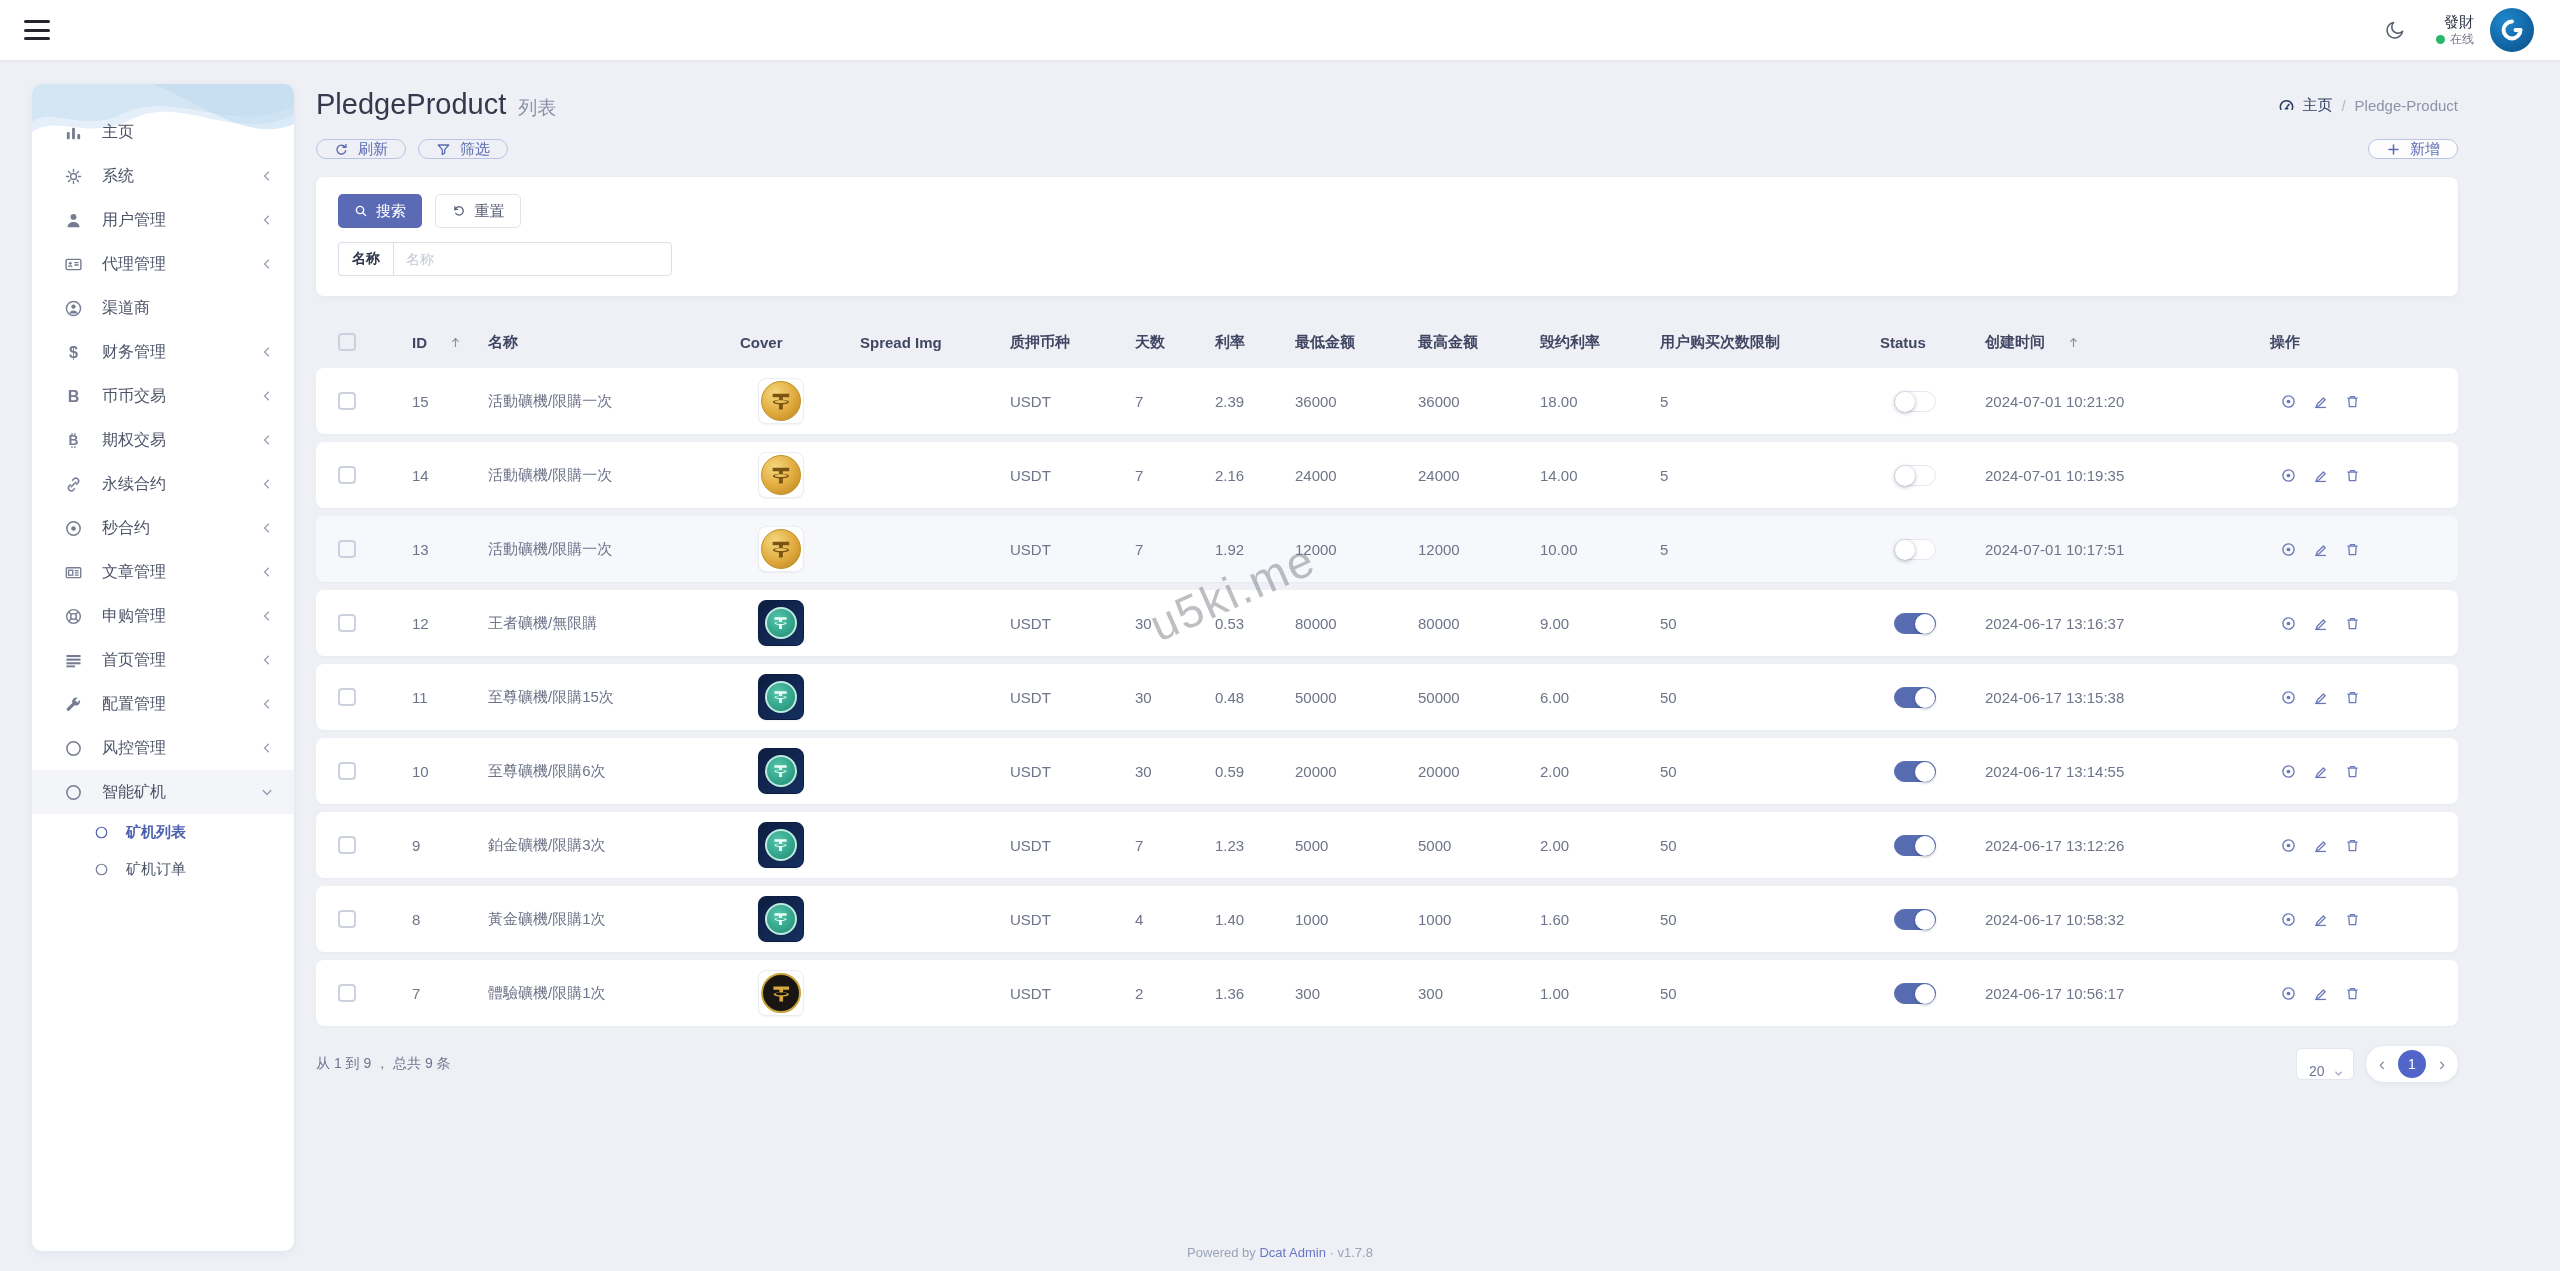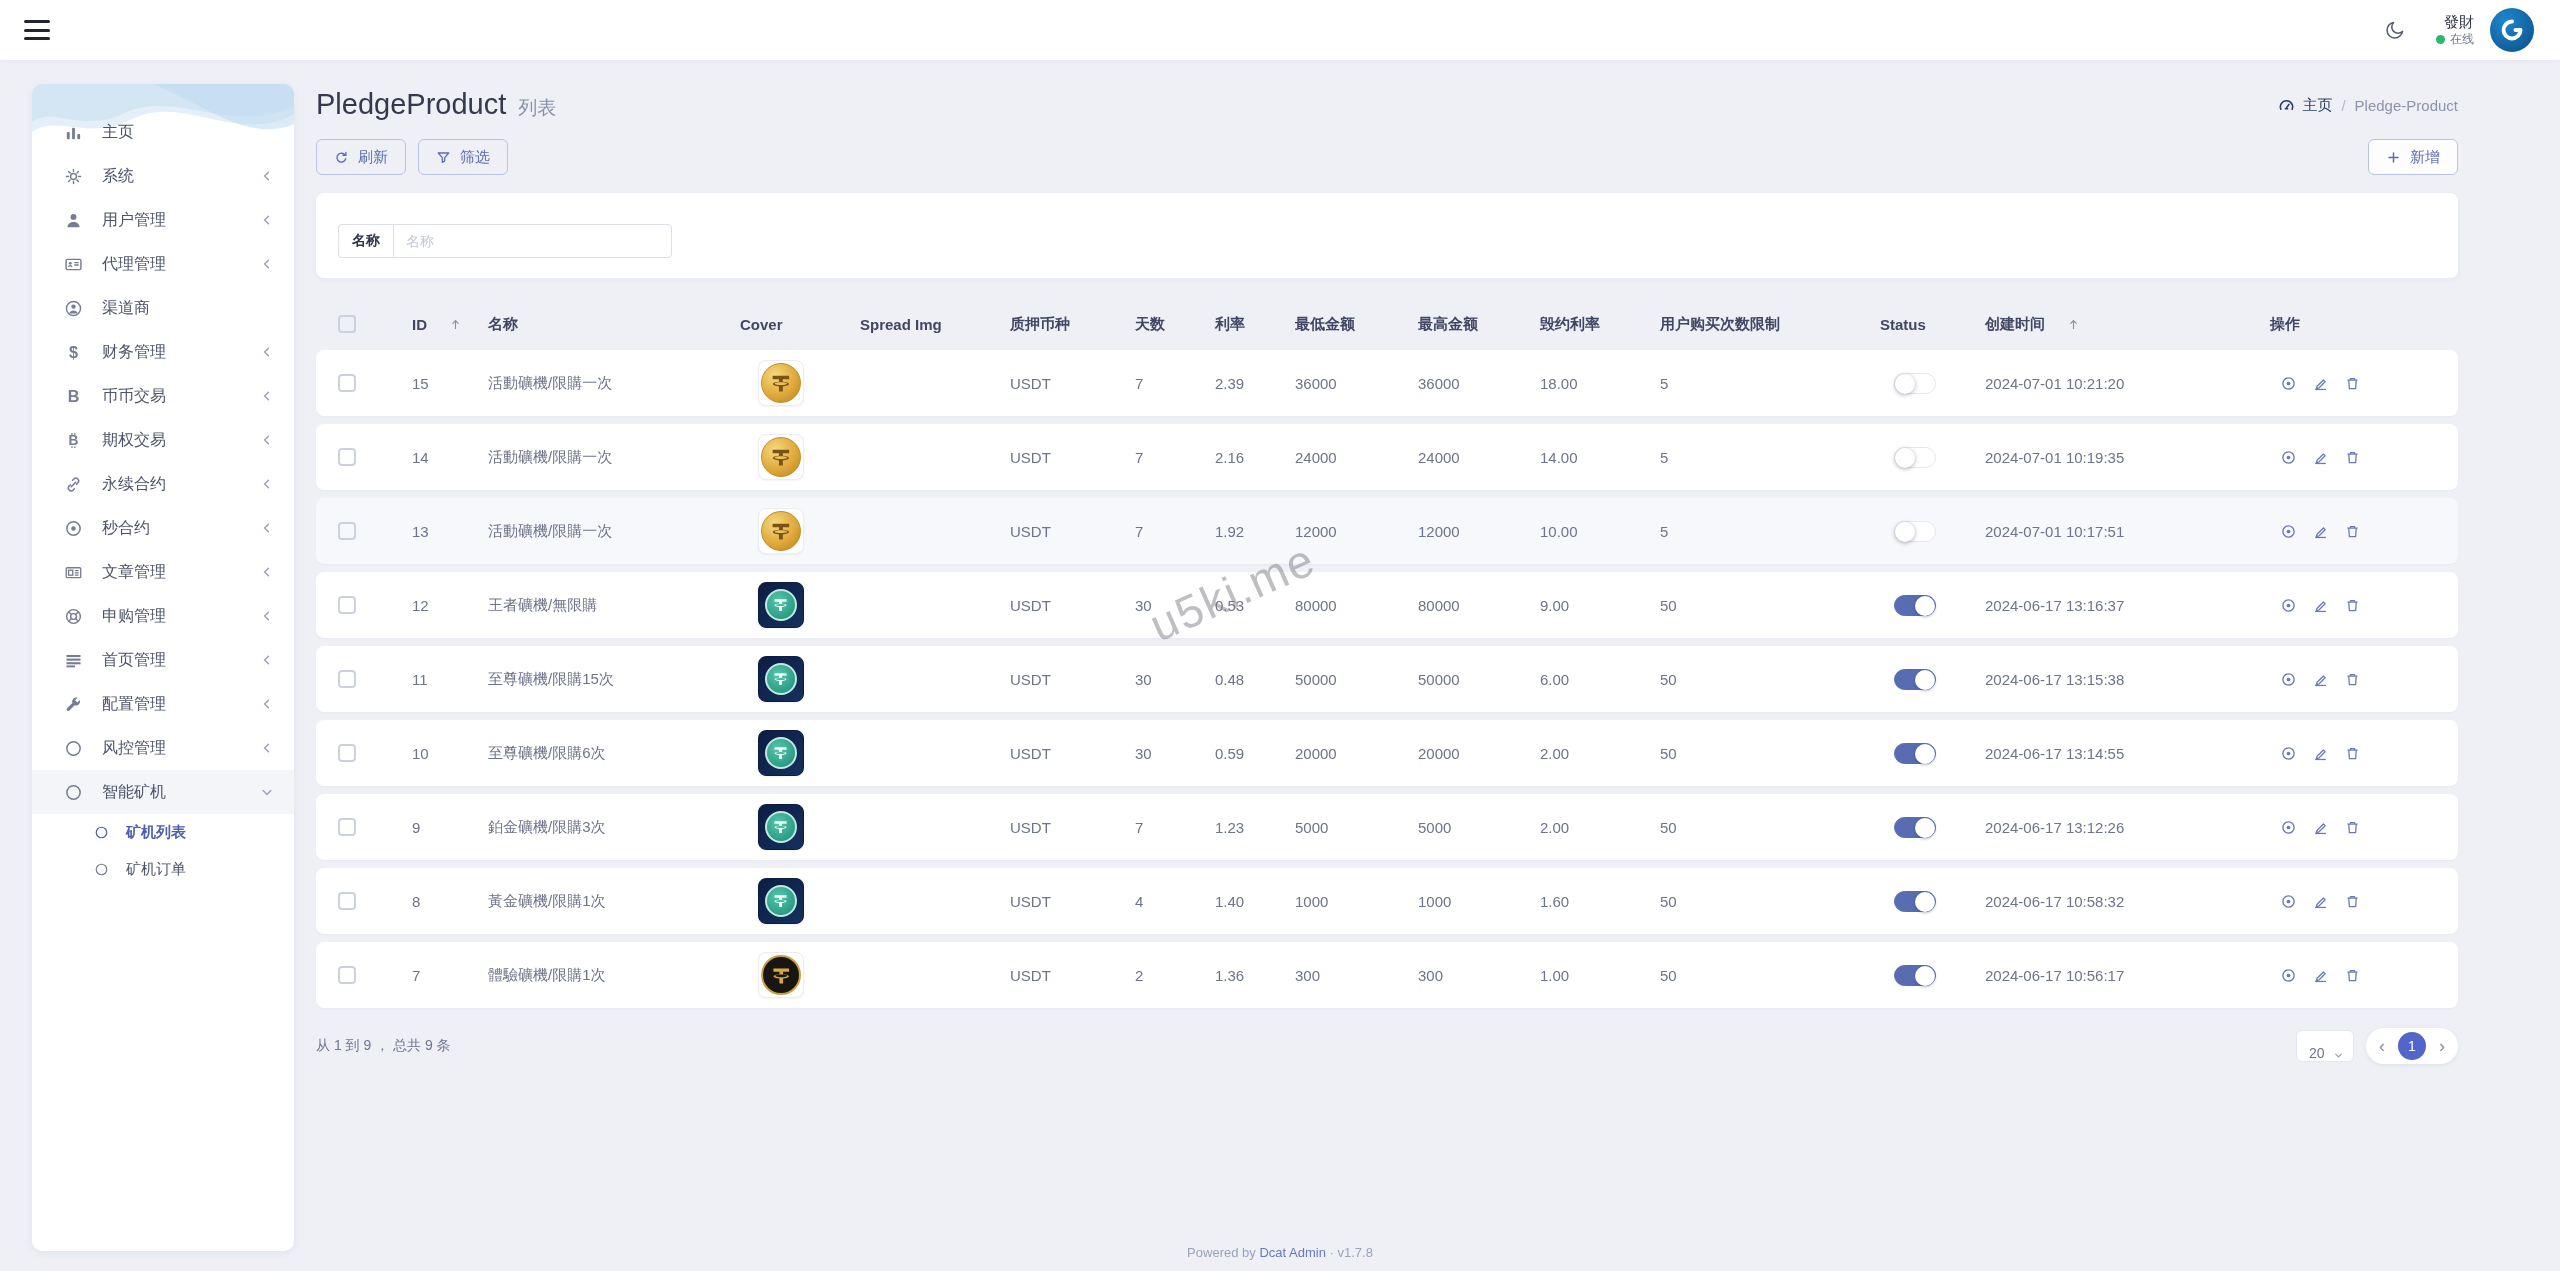--- a/index.html
+++ b/index.html
@@ -61,22 +61,22 @@
   .title-row { margin-top:28px; display:flex; align-items:baseline; justify-content:space-between;text-align:center; }
   .page-title { font-size:29px; color:#35394d; font-weight:normal; }
   .page-subtitle { font-size:19px; color:#8a90a6; margin-left:12px; }
   .breadcrumb { font-size:15px; color:#8d93a8; display:flex; align-items:center; gap:9px; }
   .bc-home { display:flex; align-items:center; gap:7px; color:#2c3c5e; cursor:pointer; }
   .bc-home svg { width:17px; height:17px; }
   .bc-sep { color:#b4b9c9; }
 
   .toolbar-row { margin-top:18px; display:flex; justify-content:space-between; align-items:center; }
   .btn-outline {
-    display:inline-flex; align-items:center; gap:9px; height:36px; padding:0 17px;
-    border:1px solid #b9c3e4; border-radius:6px; color:#5b6cb2; font-size:15px;
+    display:inline-flex; align-items:center; gap:9px; height:20px; padding:0 17px;
+    border:1px solid #b9c3e4; border-radius:12px; color:#5b6cb2; font-size:15px;
     background:transparent; cursor:pointer;
   }
   .btn-outline svg { width:15px; height:15px; }
   .btn-create { background:rgba(255,255,255,.85); }
   .tb-left { display:flex; gap:12px; }
 
   .search-card { margin-top:18px; background:#fff; border-radius:8px; box-shadow:0 2px 6px rgba(31,45,90,.04); padding:17px 22px 20px; }
   .btn-search { display:inline-flex; align-items:center; gap:8px; height:34px; padding:0 16px;
     background:#5a6ab4; color:#fff; border:none; border-radius:5px; font-size:15px; cursor:pointer; }
   .btn-search svg { width:14px; height:14px; }
@@ -461,20 +461,40 @@
       <span>
           <svg viewBox="0 0 20 20" fill="none" stroke="currentColor" stroke-width="2" stroke-linecap="round">
             <path d="M10 4v12M4 10h12"></path>
           </svg>
         </span>
       <span>新增</span>
     </button>
   </div>
 
   <div class="search-card">
+    <div>
+      <button class="btn-search">
+        <span>
+            <svg viewBox="0 0 20 20" fill="none" stroke="#fff" stroke-width="2" stroke-linecap="round">
+              <circle cx="8.6" cy="8.6" r="5.2"></circle>
+              <path d="M12.6 12.6L16.6 16.6"></path>
+            </svg>
+          </span>
+        <span>搜索</span>
+      </button>
+      <button class="btn-reset">
+        <span>
+            <svg viewBox="0 0 20 20" fill="none" stroke="currentColor" stroke-width="1.8" stroke-linecap="round">
+              <path d="M4.4 8.5a5.9 5.9 0 1 1 .9 4.7"></path>
+              <path d="M4.1 3.9v3.9H8"></path>
+            </svg>
+          </span>
+        <span>重置</span>
+      </button>
+    </div>
     <div class="filter-group">
       <span class="fg-addon">名称</span>
       <input class="fg-input" placeholder="名称" style="">
     </div>
   </div>
 
   <div class="grid-head" id="thead">
       <div class="hcell">
         <span class="cb"></span>
       </div>

